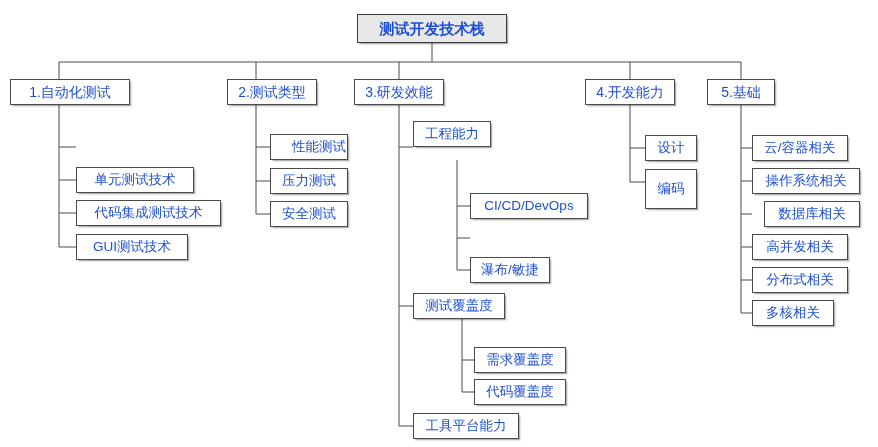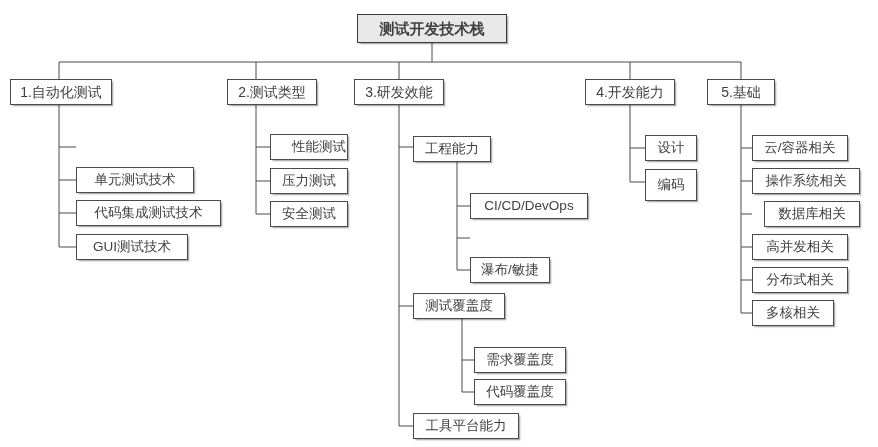--- a/index.html
+++ b/index.html
@@ -15,21 +15,21 @@
     width: 878px;
     height: 447px;
     background: #ffffff;
     overflow: hidden;
   }
   .node {
     position: absolute;
     box-sizing: border-box;
     background: #ffffff;
     border: 1px solid #4a4a4a;
-    color: #404040;
+    color: #1d4ed8;
     font-size: 14px;
     line-height: 1;
     display: flex;
     align-items: center;
     justify-content: center;
     white-space: nowrap;
     box-shadow: 1.5px 1.5px 1.5px rgba(0,0,0,0.30);
   }
   .node.root {
     background: #e8e8e8;
@@ -107,46 +107,46 @@
     <line x1="741" y1="148" x2="752" y2="148"></line>
     <line x1="741" y1="181" x2="752" y2="181"></line>
     <line x1="741" y1="214" x2="752" y2="214"></line>
     <line x1="741" y1="247" x2="752" y2="247"></line>
     <line x1="741" y1="280" x2="752" y2="280"></line>
     <line x1="741" y1="313" x2="752" y2="313"></line>
   </svg>
 
   <div class="node root" style="left:357px; top:14px; width:150px; height:29px;">测试开发技术栈</div>
 
-  <div class="node lvl1" style="left:10px; top:79px; width:102px; height:26px;">1.自动化测试</div>
+  <div class="node lvl1" style="left:10px; top:79px; width:120px; height:26px;">1.自动化测试</div>
   <div class="node lvl1" style="left:211px; top:79px; width:90px; height:26px;margin-left:16px;">2.测试类型</div>
   <div class="node lvl1" style="left:354px; top:79px; width:90px; height:26px;">3.研发效能</div>
   <div class="node lvl1" style="left:585px; top:79px; width:90px; height:26px;">4.开发能力</div>
   <div class="node lvl1" style="left:707px; top:79px; width:68px; height:26px;">5.基础</div>
 
   <div class="node leaf" style="left:76px; top:167px; width:118px; height:26px;">单元测试技术</div>
   <div class="node leaf" style="left:76px; top:200px; width:145px; height:26px;">代码集成测试技术</div>
   <div class="node leaf" style="left:76px; top:234px; width:112px; height:26px;">GUI测试技术</div>
 
   <div class="node leaf" style="left:270px; top:134px; width:78px; height:26px;padding-left:20px;">性能测试</div>
   <div class="node leaf" style="left:270px; top:168px; width:78px; height:26px;">压力测试</div>
   <div class="node leaf" style="left:270px; top:201px; width:78px; height:26px;">安全测试</div>
 
-  <div class="node leaf" style="left:413px; top:136px; width:78px; height:26px;">工程能力</div>
+  <div class="node leaf" style="left:413px; top:121px; width:78px; height:26px;">工程能力</div>
   <div class="node leaf" style="left:470px; top:193px; width:118px; height:26px;">CI/CD/DevOps</div>
   <div class="node leaf" style="left:470px; top:257px; width:80px; height:26px;">瀑布/敏捷</div>
 
   <div class="node leaf" style="left:413px; top:293px; width:92px; height:26px;">测试覆盖度</div>
   <div class="node leaf" style="left:474px; top:347px; width:92px; height:26px;">需求覆盖度</div>
   <div class="node leaf" style="left:474px; top:379px; width:92px; height:26px;">代码覆盖度</div>
 
   <div class="node leaf" style="left:413px; top:413px; width:106px; height:26px;">工具平台能力</div>
 
   <div class="node leaf" style="left:645px; top:135px; width:52px; height:26px;">设计</div>
-  <div class="node leaf" style="left:645px; top:169px; width:52px; height:32px;">编码</div>
+  <div class="node leaf" style="left:645px; top:169px; width:52px; height:40px;">编码</div>
 
   <div class="node leaf" style="left:752px; top:135px; width:96px; height:26px;">云/容器相关</div>
   <div class="node leaf" style="left:752px; top:168px; width:108px; height:26px;">操作系统相关</div>
   <div class="node leaf" style="left:764px; top:201px; width:96px; height:26px;">数据库相关</div>
   <div class="node leaf" style="left:752px; top:234px; width:96px; height:26px;">高并发相关</div>
   <div class="node leaf" style="left:752px; top:267px; width:96px; height:26px;">分布式相关</div>
   <div class="node leaf" style="left:752px; top:300px; width:82px; height:26px;">多核相关</div>
 
 </div>
 

